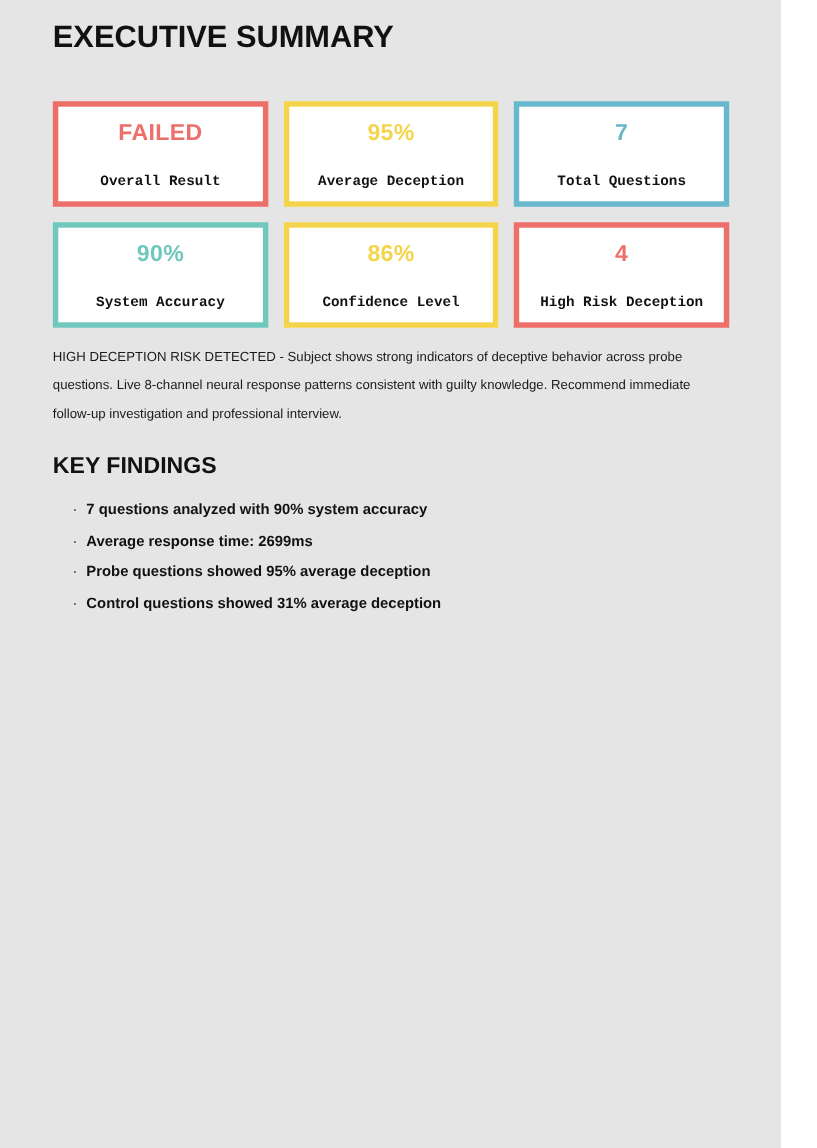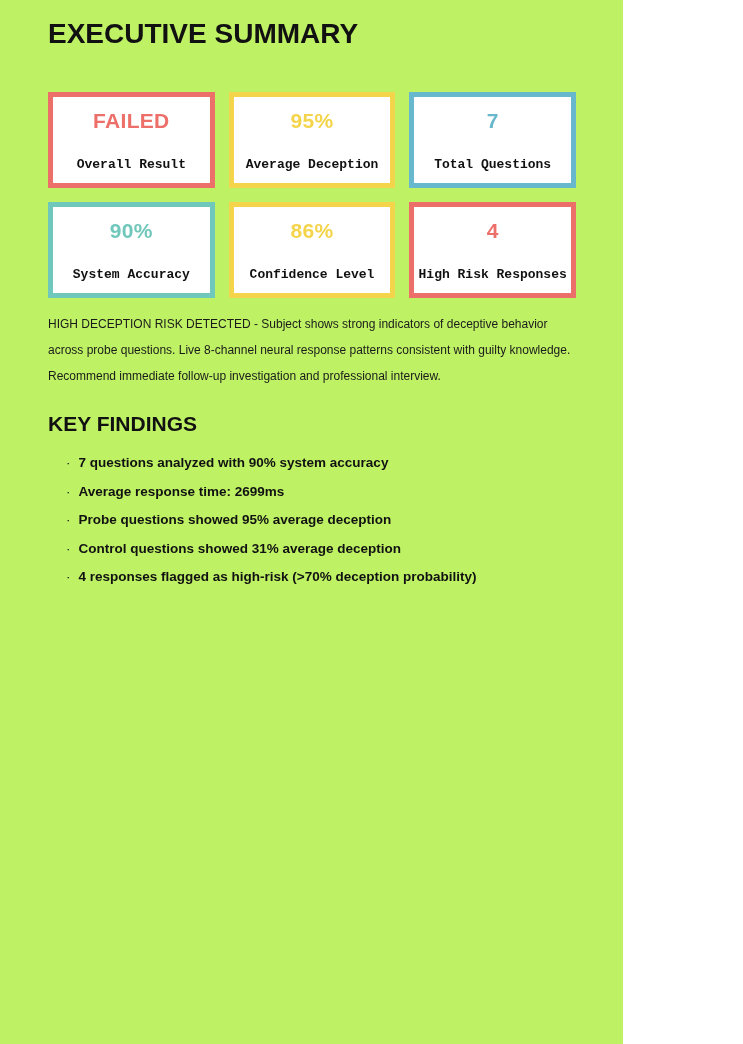--- a/index.html
+++ b/index.html
@@ -1,21 +1,21 @@
 <!DOCTYPE html>
 <html><head>
 <meta charset="utf-8">
 <style>
   * { margin: 0; padding: 0; box-sizing: border-box; }
   html, body { background: #ffffff; }
   .page {
     position: relative;
-    width: 623px;
+    width: 710px;
     height: 1044px;
-    background: #bef264;
+    background: #e5e5e5;
     font-family: "Liberation Sans", sans-serif;
     color: #1a1a1a;
     overflow: hidden;
   }
   .content { padding: 0 47px 0 48px; }
   h1.title {
     margin-top: 18px;
     font-size: 28px;
     font-weight: bold;
     color: #111111;
@@ -108,35 +108,34 @@
       <div class="card" style="border-color: rgb(112, 199, 187); align-items: center;">
         <div class="card-value" style="color: rgb(112, 199, 187);">90%</div>
         <div class="card-label">System Accuracy</div>
       </div>
       <div class="card" style="border-color: rgb(244, 212, 75);">
         <div class="card-value" style="color: rgb(244, 212, 75);">86%</div>
         <div class="card-label">Confidence Level</div>
       </div>
       <div class="card" style="border-color: rgb(237, 111, 105);">
         <div class="card-value" style="color: rgb(237, 111, 105);">4</div>
-        <div class="card-label">High Risk Responses</div>
+        <div class="card-label">High Risk Deception</div>
       </div>
     </div>
 
     <section>
       <p class="assessment-body">HIGH DECEPTION RISK DETECTED - Subject shows strong indicators of deceptive behavior across probe questions. Live 8-channel neural response patterns consistent with guilty knowledge. Recommend immediate follow-up investigation and professional interview.</p>
     </section>
 
     <section>
       <h2 class="section-heading findings-heading">KEY FINDINGS</h2>
       <ul class="findings">
         <li><span class="bullet">·</span><span>7 questions analyzed with 90% system accuracy</span></li>
         <li><span class="bullet">·</span><span>Average response time: 2699ms</span></li>
         <li><span class="bullet">·</span><span>Probe questions showed 95% average deception</span></li>
         <li><span class="bullet">·</span><span>Control questions showed 31% average deception</span></li>
-        <li><span class="bullet">·</span><span>4 responses flagged as high-risk (&gt;70% deception probability)</span></li>
       </ul>
     </section>
 
   </div>
 
   <div class="footer" style="color: rgb(126, 126, 126);">Page 2 of 4</div>
 </div>
 
 </body></html>

